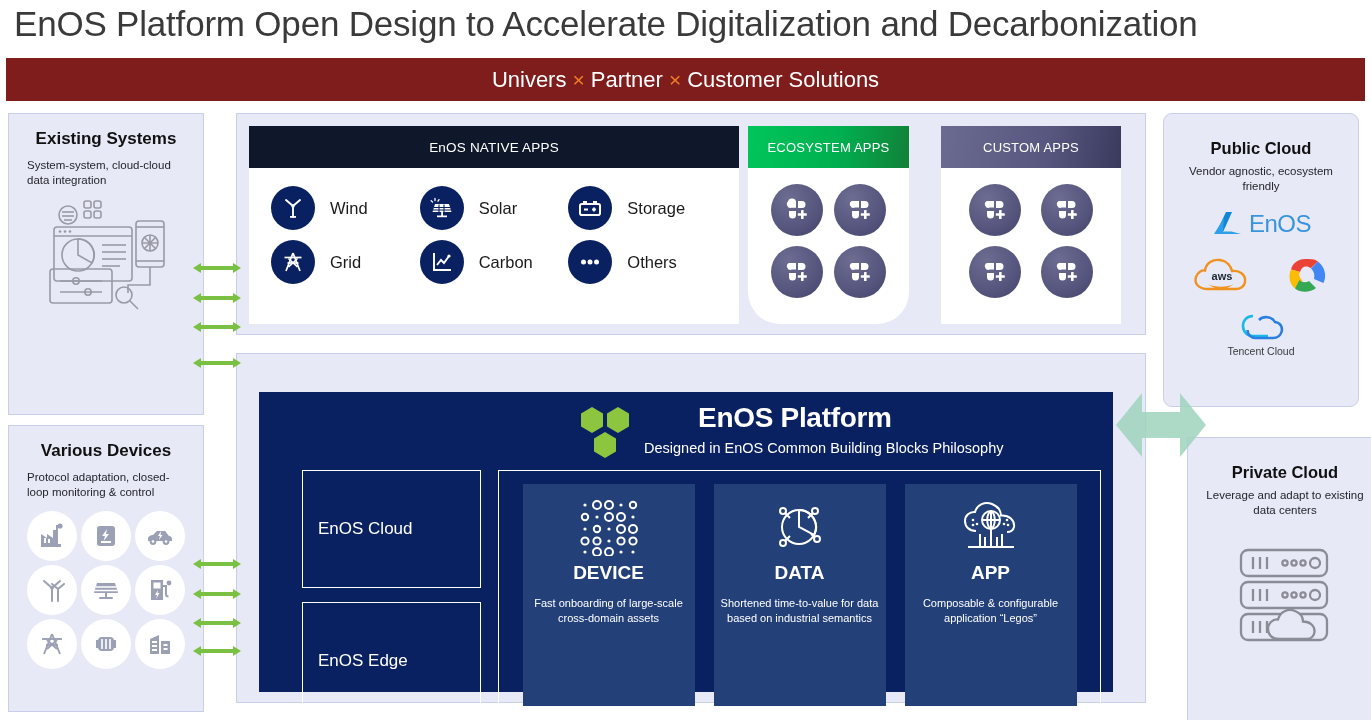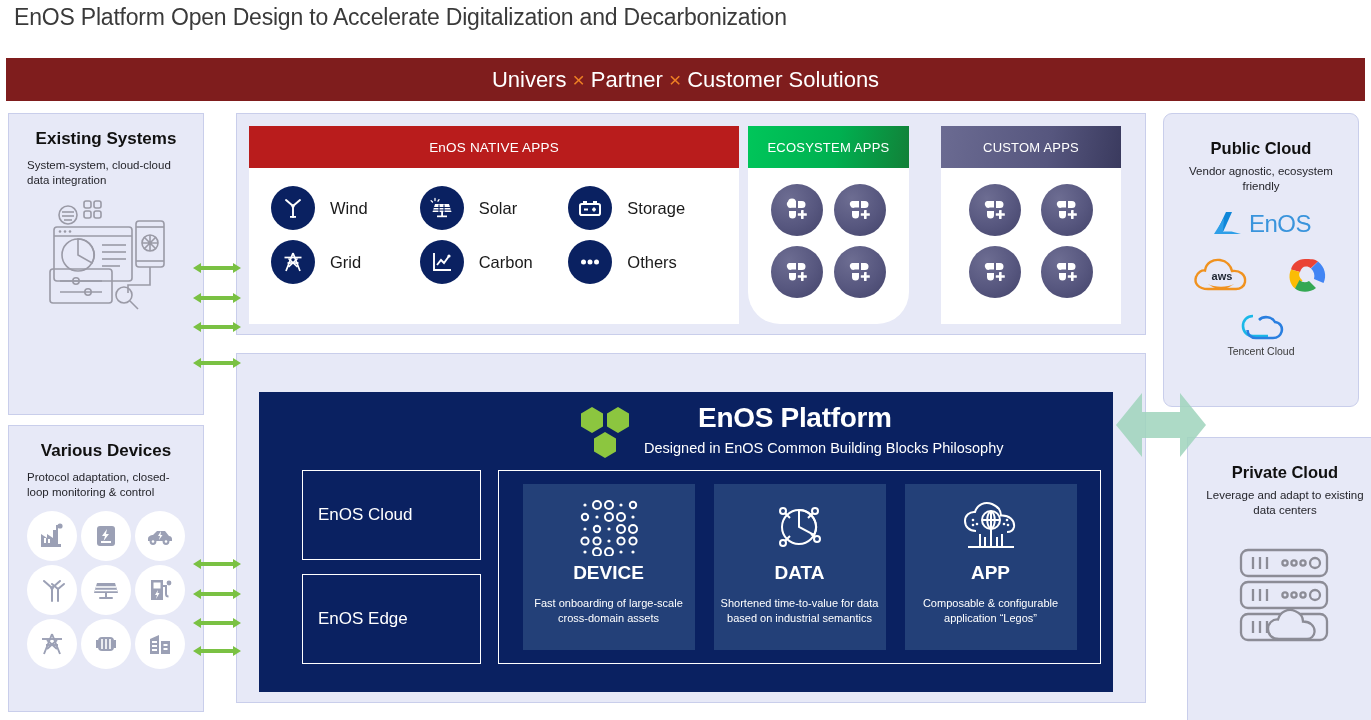--- a/index.html
+++ b/index.html
@@ -7,21 +7,21 @@
     width: 1371px; height: 720px;
     background: #ffffff;
     font-family: "Liberation Sans", sans-serif;
     overflow: hidden;
   }
   .stage { position: relative; width: 1371px; height: 720px; }
 
   
   .page-title {
     position: absolute; left: 14px; top: 4px;
-    font-size: 23px; color: #3a3a3a; font-weight: 400;
+    font-size: 35px; color: #3a3a3a; font-weight: 400;
     letter-spacing: -0.2px; white-space: nowrap;
   }
 
   
   .banner {
     position: absolute; left: 6px; top: 58px; width: 1359px; height: 43px;
     background: #7f1d1d;
     display: flex; align-items: center; justify-content: center;
   }
   .banner-text { font-size: 22px; color: #ffffff; white-space: nowrap; }
@@ -61,21 +61,21 @@
   
   .app-card { position: absolute; background: #ffffff; }
   #card-native { left: 12px; top: 12px; width: 490px; height: 198px; }
   #card-eco    { left: 511px; top: 12px; width: 161px; height: 198px; border-radius: 32px; }
   #card-custom { left: 704px; top: 12px; width: 180px; height: 198px; }
 
   .card-head {
     height: 42px; display: flex; align-items: center; justify-content: center;
     color: #fff; font-size: 13px; letter-spacing: 0.2px;
   }
-  #card-native .card-head { background: #b91c1c; font-size: 13.5px; }
+  #card-native .card-head { background: #0f172a; font-size: 13.5px; }
   #card-eco .card-head    { background: linear-gradient(100deg,#00c65a 0%, #00b050 55%, #128038 100%); }
   #card-custom .card-head { background: linear-gradient(100deg,#6b6b92 0%, #56567e 60%, #3a3a5e 100%); }
 
   .native-grid {
     display: grid; grid-template-columns: repeat(3, 1fr);
     row-gap: 10px; padding: 18px 22px 0 22px;
   }
   .native-item { display: flex; align-items: center; gap: 15px; }
   .circ-icon {
     width: 44px; height: 44px; border-radius: 50%; background: #0a2161;
@@ -107,21 +107,21 @@
     position: absolute; left: 420px; top: 10px;
     font-size: 28px; font-weight: bold; color: #fff; letter-spacing: -0.3px;
   }
   .platform-sub {
     position: absolute; left: 366px; top: 48px;
     font-size: 14.5px; color: #ffffff;
   }
   .platform-body { display: flex; padding: 0 12px 0 24px; gap: 17px; }
   .stack-col { display: flex; flex-direction: column; gap: 14px; width: 179px; flex: none; }
   .stack-item {
-    border: 1px solid #ffffff; height: 90px;
+    border: 1px solid #ffffff; height: 118px;
     display: flex; align-items: center; padding-left: 15px;
     color: #ffffff; font-size: 17px;
   }
   .pillars {
     flex: 1; border: 1px solid #ffffff; padding: 13px 13px;
     display: flex; gap: 19px; justify-content: center;
   }
   .pillar {
     background: #234078; width: 172px; padding: 12px 6px 12px;
     display: flex; flex-direction: column; align-items: center;

